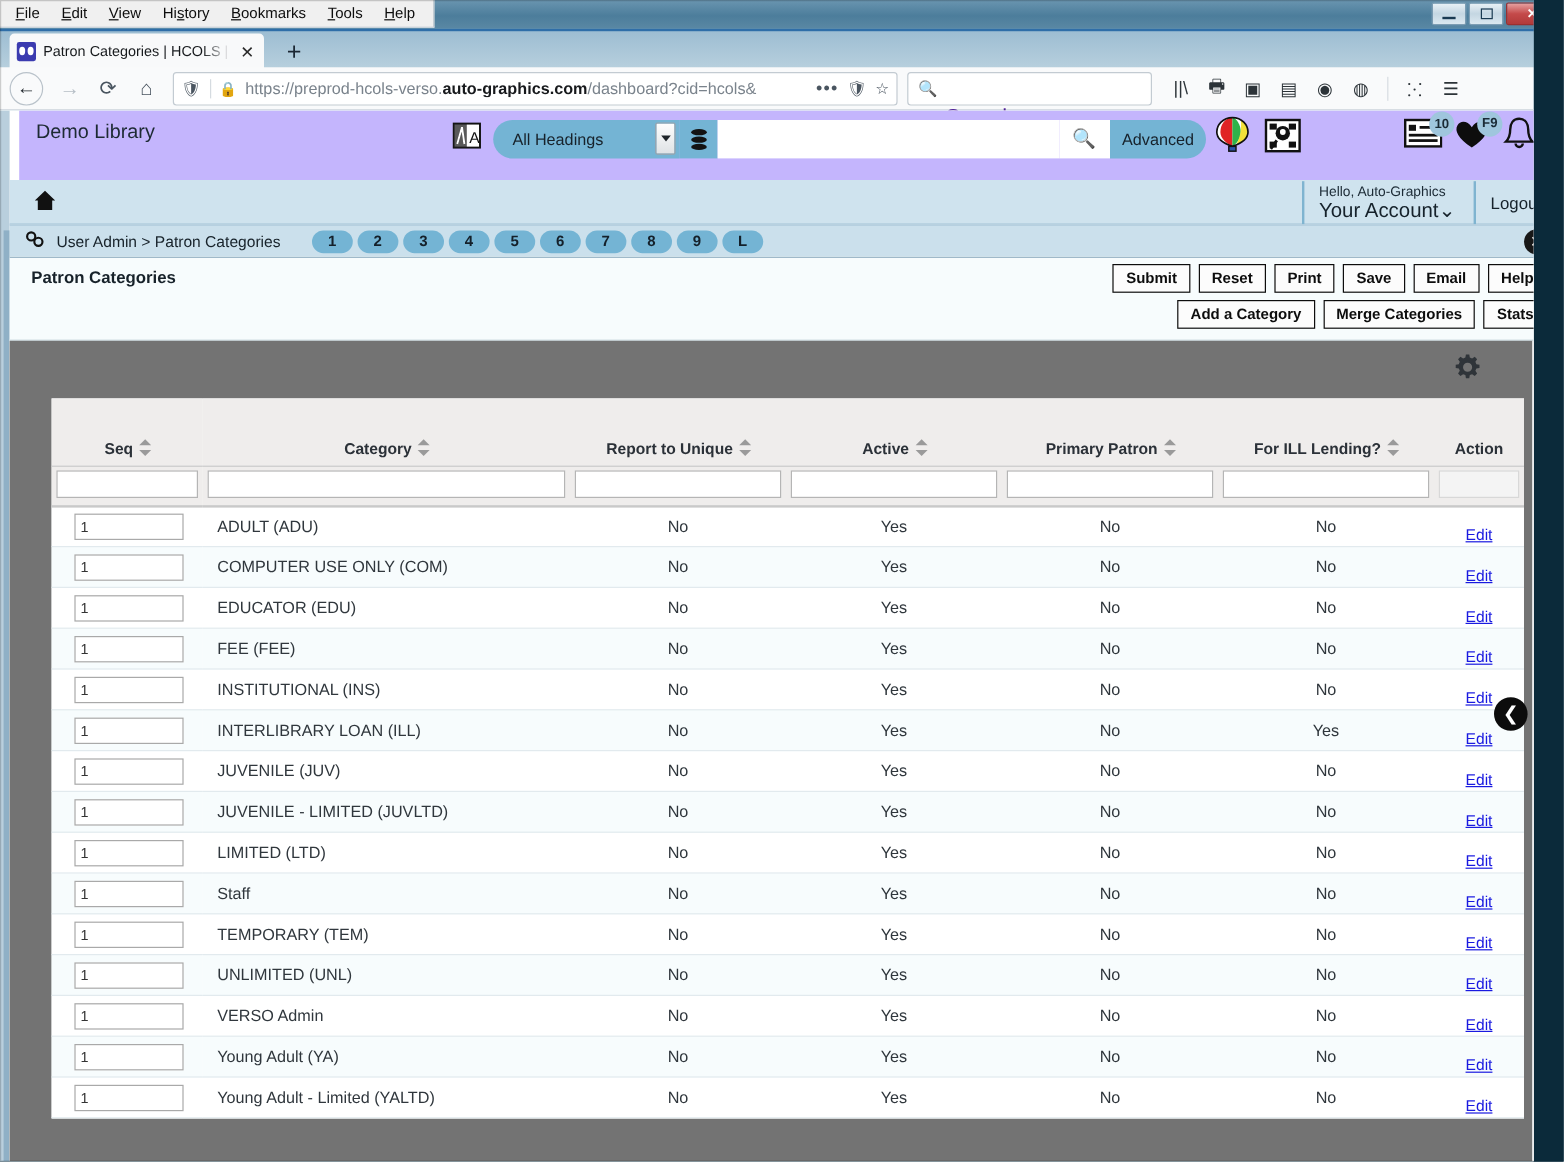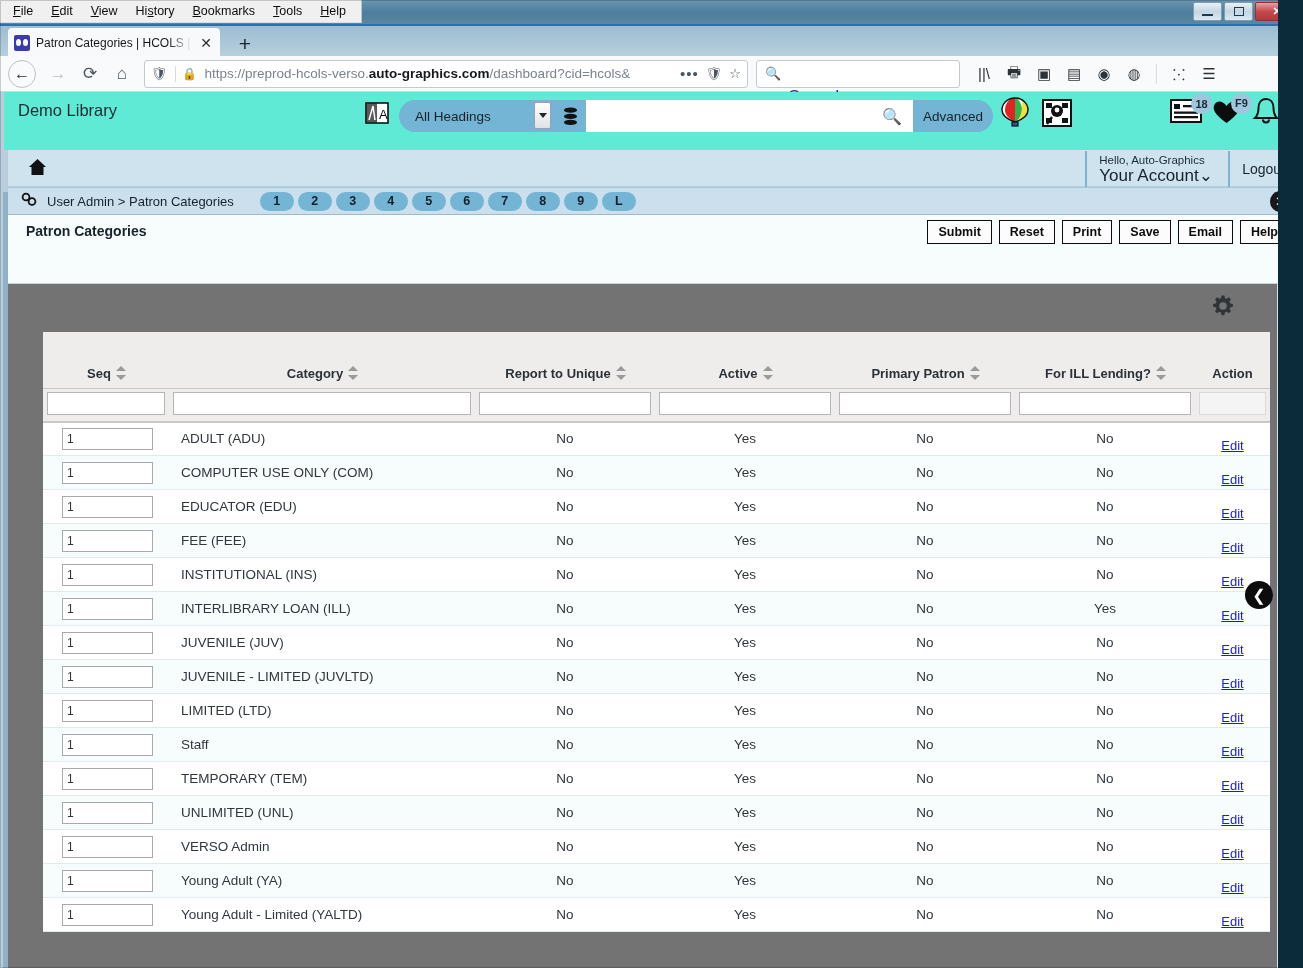--- a/index.html
+++ b/index.html
@@ -129,22 +129,22 @@
   .leftrail {
     position: absolute; left: 0; top: 0; width: 8px; height: 876px;
     background: #b9cfdd;
   }
   .leftrail-inner {
     position:absolute; left: 3px; top: 100px; width: 5px; bottom: 0; background: #8fb0c6;
   }
 
   
   .appheader {
-    position: absolute; left: 4px; top: 0; right: 0; height: 58px;
-    background: #5eead4;
+    position: absolute; left: 16px; top: 0; right: 0; height: 58px;
+    background: #c4b5fd;
   }
   .brand {
     position: absolute; left: 14px; top: 9px; font-size: 16.5px; color: #1d2a33;
   }
   .langicon {
     position: absolute; left: 357px; top: 6px; width: 32px; height: 30px;
     display:flex; align-items:center; justify-content:center;
   }
   .searchgroup {
     position: absolute; left: 395px; top: 8px; height: 32px;
@@ -478,21 +478,21 @@
 
       <div class="hdr-right">
         <span class="badgewrap">
           <svg width="32" height="26" viewBox="0 0 32 26" aria-hidden="true">
             <rect x="1" y="2" width="30" height="22" fill="#fff" stroke="#111" stroke-width="2"></rect>
             <rect x="4" y="6" width="6" height="5" fill="#111"></rect>
             <rect x="13" y="7" width="15" height="2.3" fill="#111"></rect>
             <rect x="4" y="13.5" width="24" height="2.3" fill="#111"></rect>
             <rect x="4" y="18" width="24" height="2.3" fill="#111"></rect>
           </svg>
-          <span class="badge">18</span>
+          <span class="badge">10</span>
         </span>
         <span class="badgewrap">
           <svg width="31" height="27" viewBox="0 0 31 27" aria-hidden="true">
             <path d="M15.5 25 C4 17 1 11 3.5 6.5 C6 2 12 2.5 15.5 8 C19 2.5 25 2 27.5 6.5 C30 11 27 17 15.5 25 Z" fill="#0d0d0d"></path>
           </svg>
           <span class="badge">F9</span>
         </span>
         <span class="badgewrap">
           <svg width="30" height="30" viewBox="0 0 30 30" aria-hidden="true">
             <path d="M15 3 C10 3 7.5 7 7.5 12 C7.5 18 5 21 4 22 L26 22 C25 21 22.5 18 22.5 12 C22.5 7 20 3 15 3 Z" fill="none" stroke="#111" stroke-width="2"></path>
@@ -543,20 +543,25 @@
     <div class="content">
       <div class="pagetitle">Patron Categories</div>
 
       <div class="btnrow1">
         <button class="vbtn">Submit</button>
         <button class="vbtn">Reset</button>
         <button class="vbtn">Print</button>
         <button class="vbtn">Save</button>
         <button class="vbtn">Email</button>
         <button class="vbtn">Help</button>
+      </div>
+      <div class="btnrow2">
+        <button class="vbtn">Add a Category</button>
+        <button class="vbtn">Merge Categories</button>
+        <button class="vbtn">Stats</button>
       </div>
 
       <div class="scrollregion">
         <div class="innerpane">
           <div class="gearbar">
             <span class="gear">
               <svg width="24" height="24" viewBox="0 0 24 24" aria-hidden="true">
                 <path d="M12 8.2 a3.8 3.8 0 1 0 0 7.6 a3.8 3.8 0 1 0 0 -7.6 Z M10.6 1.4 h2.8 l.45 2.6 1.9 .8 2.2-1.45 2 2 -1.45 2.2 .8 1.9 2.6 .45 v2.8 l-2.6 .45 -.8 1.9 1.45 2.2 -2 2 -2.2-1.45 -1.9 .8 -.45 2.6 h-2.8 l-.45-2.6 -1.9-.8 -2.2 1.45 -2-2 1.45-2.2 -.8-1.9 -2.6-.45 v-2.8 l2.6-.45 .8-1.9 -1.45-2.2 2-2 2.2 1.45 1.9-.8 Z" fill="#2f3439" fill-rule="evenodd"></path>
               </svg>
             </span>

